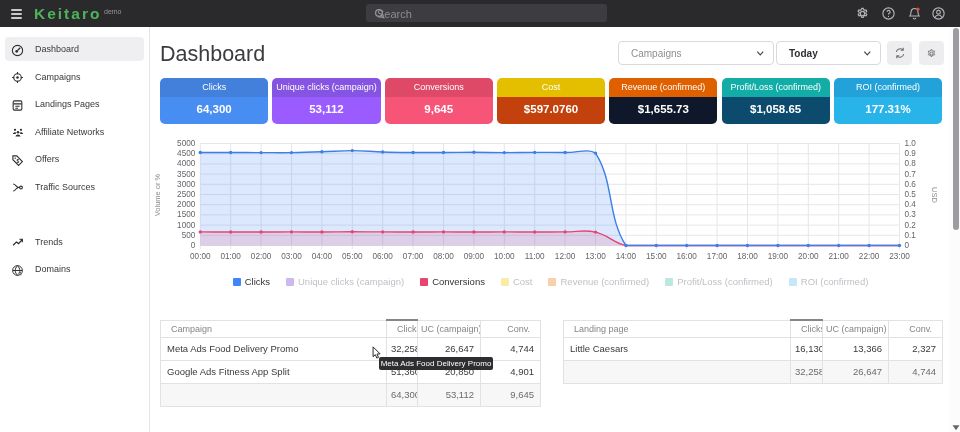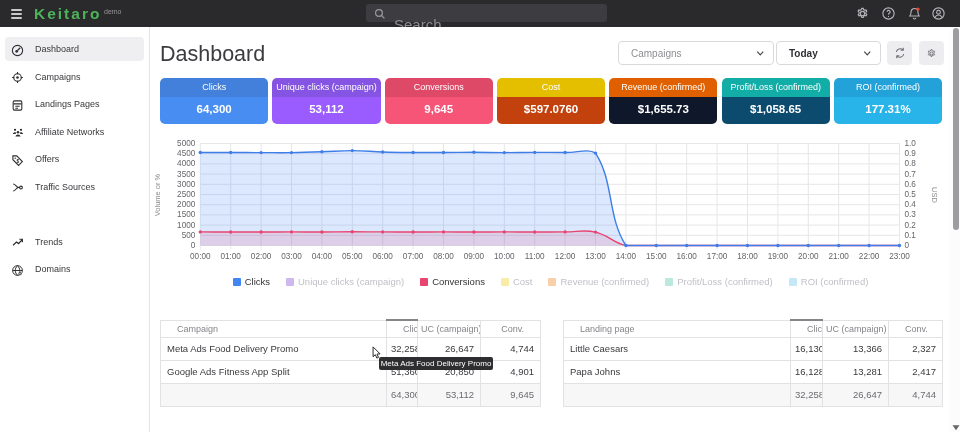--- a/index.html
+++ b/index.html
@@ -3,41 +3,41 @@
 <meta charset="utf-8">
 <style>
 * { margin:0; padding:0; box-sizing:border-box; }
 html,body { width:960px; height:432px; overflow:hidden; background:#fff;
   font-family:"Liberation Sans", sans-serif; }
 #topbar { position:absolute; left:0; top:0; width:960px; height:27px; background:#2a2a2d; }
 #burger div { position:absolute; left:11px; width:11px; height:1.6px; background:#c9c9cc; border-radius:1px; }
 #logo { position:absolute; left:34px; top:5px; font-size:15.5px; font-weight:bold; color:#4db45a; letter-spacing:2px; }
 #demo { position:absolute; left:104px; top:8px; font-size:7px; color:#97979a; }
 #search { position:absolute; left:366px; top:4px; width:241px; height:18px; background:#3d3d41; border-radius:3px; }
-#search span.txt { position:absolute; left:28px; top:4px; font-size:15px; color:#8e8e92;margin-top:8px; }
+#search span.txt { position:absolute; left:11px; top:4px; font-size:11px; color:#8e8e92; }
 #sidebar { position:absolute; left:0; top:27px; width:150px; height:405px; background:#fff; border-right:1px solid #e4e4e6; }
 .mi { position:absolute; left:0; width:149px; height:27px; }
 .mi .ico { position:absolute; left:11px; top:7px; width:13px; height:13px; }
 .mi .lbl { position:absolute; left:35px; top:8.5px; font-size:9px; color:#38383c; }
 .misel { position:absolute; left:5px; top:10px; width:139px; height:24px; background:#efeff1; border-radius:4px; }
 #main { position:absolute; left:151px; top:27px; width:799px; height:405px; background:#fff; }
 h1 { position:absolute; left:9px; top:15px; font-size:21.5px; font-weight:400; color:#3b3b40; }
 .sel { position:absolute; top:14px; height:24px; background:#fff; border:1px solid #d9d9dd; border-radius:4px; font-size:10px; }
 .sel .cv { position:absolute; right:9px; top:7px; width:8.5px; height:8.5px; }
 .btn { position:absolute; top:14px; height:24px; background:#ededef; border-radius:4px; }
 .card { position:absolute; top:50.5px; width:108.3px; height:46px; border-radius:5px; overflow:hidden; color:#fff; text-align:center; }
 .card .hd { height:19px; font-size:9px; line-height:19px; }
 .card .vl { height:27px; font-size:11.5px; font-weight:bold; line-height:25px; }
 #legend { position:absolute; left:0; top:249px; width:799px; display:flex; justify-content:center; }
 #legend .li { display:flex; align-items:center; margin:0 8px; font-size:9.5px; color:#bfbfc7; }
 #legend .li.on { color:#333; }
 #legend .sq { width:8px; height:8px; border-radius:1px; margin-right:4px; }
 table { border-collapse:collapse; position:absolute; top:292px; background:#fff; font-size:9.5px; table-layout:fixed; }
 table, th, td { border:1px solid #e2e2e4; }
-th { height:17px; font-weight:400; color:#85858a; font-size:9px; padding:0 16px; white-space:nowrap; overflow:hidden; }
+th { height:17px; font-weight:400; color:#85858a; font-size:9px; padding:0 10px; white-space:nowrap; overflow:hidden; }
 td { height:23px; color:#3a3a3e; padding:0 6px; white-space:nowrap; overflow:hidden; }
 td.nm { text-align:left; padding:0 0 0 4px; }
 td.n { text-align:right; }
 tr.ft td { background:#f7f7f8; color:#6b6b70; }
 th.srt { border-top:2px solid #85858a; }
 #scrollbar { position:absolute; left:950px; top:27px; width:10px; height:405px; background:#fcfcfc; }
 #thumb { position:absolute; left:2.5px; top:1px; width:6px; height:202px; background:#9d9da1; border-radius:3px; }
 </style>
 </head>
 <body>
@@ -387,26 +387,20 @@
           <th class="srt">Clicks</th>
           <th style="text-align:right;padding:0 3px;">UC (campaign)</th>
           <th style="text-align:right;">Conv.</th>
         </tr>
     <tr>
           <td>Little Caesars</td>
           <td class="nm">16,130</td>
           <td class="n">13,366</td>
           <td class="n">2,327</td>
         </tr>
-    <tr>
-          <td>Papa Johns</td>
-          <td class="nm">16,128</td>
-          <td class="n">13,281</td>
-          <td class="n">2,417</td>
-        </tr>
     <tr class="ft">
           <td></td>
           <td class="nm">32,258</td>
           <td class="n">26,647</td>
           <td class="n">4,744</td>
         </tr>
   </tbody>
     </table>
   <div style="position:absolute;left:228px;top:330px;width:114px;height:13px;background:#2e2e31;border-radius:2px;color:#fff;font-size:8px;text-align:center;line-height:13px;white-space:nowrap;overflow:hidden;">Meta Ads Food Delivery Promo</div>
   <svg style="position:absolute;left:220.5px;top:319px;" width="10" height="14" viewBox="0 0 11 16">

